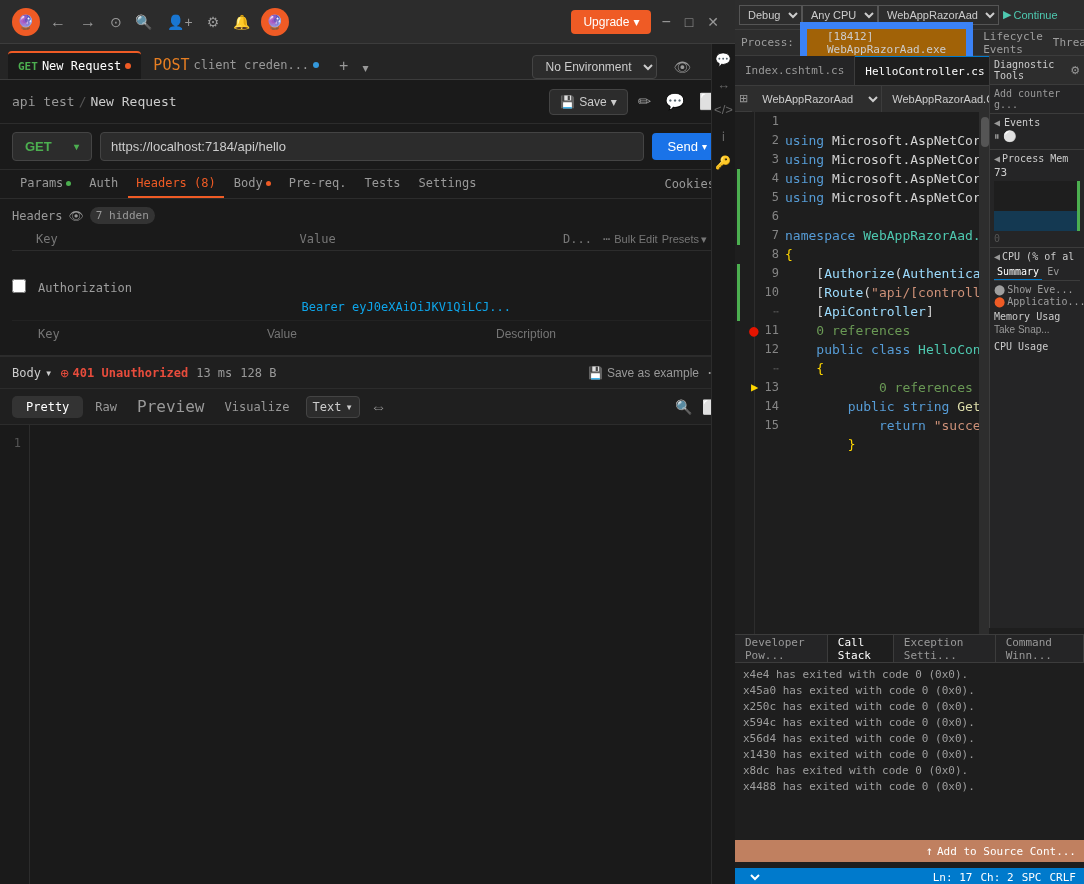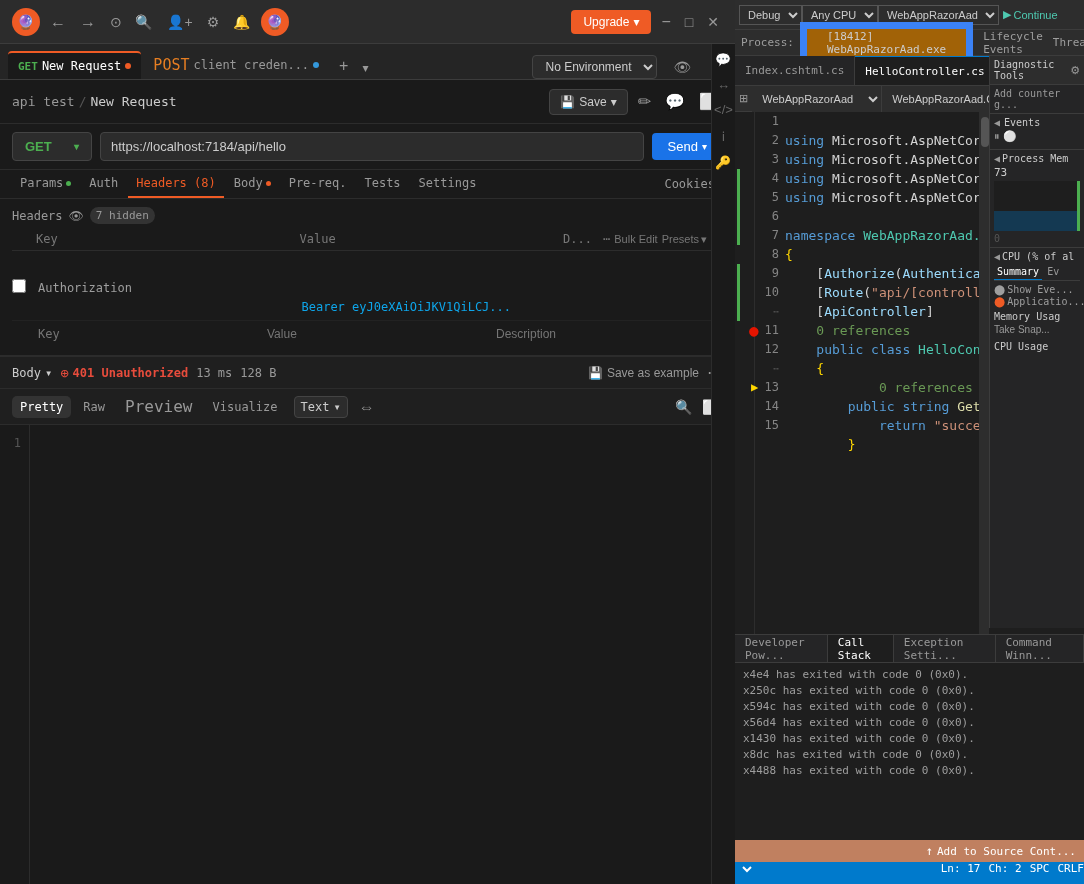--- a/index.html
+++ b/index.html
@@ -179,35 +179,36 @@
 
 <div style="position:absolute;left:735px;right:0;bottom:22px;height:228px;background:#1e1e1e;border-top:1px solid #3c3c3c;z-index:1;display:flex;flex-direction:column;">
   <div style="display:flex;align-items:center;background:#252526;border-bottom:1px solid #3c3c3c;height:28px;overflow:hidden;">
     <div style="padding:0 10px;height:28px;display:flex;align-items:center;font-size:11px;color:#999;cursor:pointer;border-right:1px solid #3c3c3c;">Developer Pow...</div>
     <div style="padding:0 10px;height:28px;display:flex;align-items:center;font-size:11px;color:#999;cursor:pointer;border-right:1px solid #3c3c3c;background:#1e1e1e;color:#fff;">Call Stack</div>
     <div style="padding:0 10px;height:28px;display:flex;align-items:center;font-size:11px;color:#999;cursor:pointer;border-right:1px solid #3c3c3c;">Exception Setti...</div>
     <div style="padding:0 10px;height:28px;display:flex;align-items:center;font-size:11px;color:#999;cursor:pointer;border-right:1px solid #3c3c3c;">Command Winn...</div>
   </div>
   <div style="flex:1;overflow:hidden;padding:4px 8px;font-family:Consolas,monospace;font-size:11px;color:#9e9e9e;">
     <div style="height:16px;line-height:16px;white-space:nowrap;">x4e4 has exited with code 0 (0x0).</div>
+    <div style="height:16px;line-height:16px;white-space:nowrap;">x45a0 has exited with code 0 (0x0).</div>
     <div style="height:16px;line-height:16px;white-space:nowrap;">x250c has exited with code 0 (0x0).</div>
     <div style="height:16px;line-height:16px;white-space:nowrap;">x594c has exited with code 0 (0x0).</div>
     <div style="height:16px;line-height:16px;white-space:nowrap;">x56d4 has exited with code 0 (0x0).</div>
     <div style="height:16px;line-height:16px;white-space:nowrap;">x1430 has exited with code 0 (0x0).</div>
     <div style="height:16px;line-height:16px;white-space:nowrap;">x8dc has exited with code 0 (0x0).</div>
     <div style="height:16px;line-height:16px;white-space:nowrap;">x4488 has exited with code 0 (0x0).</div>
   </div>
 
   <div style="background:#c08060;height:22px;display:flex;align-items:center;justify-content:flex-end;padding:0 8px;cursor:pointer;">
     <span style="color:#fff;font-size:12px;margin-right:4px;">↑</span>
     <span style="color:#fff;font-size:11px;">Add to Source Cont...</span>
   </div>
 </div>
 
-<div style="position:absolute;left:735px;right:0;bottom:0;height:22px;background:#007acc;display:flex;align-items:flex-start;padding:0 0;gap:8px;font-size:11px;color:#fff;z-index:1;">
+<div style="position:absolute;left:735px;right:0;bottom:0;height:16px;background:#007acc;display:flex;align-items:flex-end;padding:0 8px;gap:8px;font-size:11px;color:#fff;z-index:1;">
   <select style="background:transparent;border:none;color:#fff;font-size:11px;cursor:pointer;">Debug</select>
   <div style="flex:1;display:flex;justify-content:flex-end;align-items:center;gap:8px;">
     <span>Ln: 17</span>
     <span>Ch: 2</span>
     <span>SPC</span>
     <span>CRLF</span>
   </div>
 </div>
 
 <div style="position:absolute;left:0;top:0;width:735px;height:884px;background:#1a1a1a;z-index:10;display:flex;flex-direction:column;">
@@ -354,21 +355,21 @@
     <span style="color:#999;">13 ms</span>
     <span style="color:#999;">128 B</span>
     <button style="background:none;border:none;color:#999;cursor:pointer;font-size:12px;display:flex;align-items:center;gap:4px;margin-left:auto;">
       <span>💾</span>
       <span>Save as example</span>
     </button>
     <button style="background:none;border:none;color:#999;cursor:pointer;font-size:16px;">⋯</button>
   </div>
 
   <div style="display:flex;align-items:center;padding:4px 12px;gap:4px;border-bottom:1px solid #2c2c2c;background:#1f1f1f;flex-shrink:0;">
-    <div style="padding:4px 8px;font-size:12px;color:#fff;cursor:pointer;border-radius:5px;background:#333;">Pretty</div>
+    <div style="padding:4px 14px;font-size:12px;color:#fff;cursor:pointer;border-radius:5px;background:#333;">Pretty</div>
     <div style="padding:4px 8px;font-size:12px;color:#999;cursor:pointer;border-radius:3px;">Raw</div>
     <div style="padding:4px 8px;font-size:16px;color:#999;cursor:pointer;border-radius:3px;">Preview</div>
     <div style="padding:4px 8px;font-size:12px;color:#999;cursor:pointer;border-radius:3px;">Visualize</div>
     <div style="background:#2c2c2c;border:1px solid #444;color:#ccc;font-size:12px;padding:3px 6px;border-radius:4px;display:flex;align-items:center;gap:4px;cursor:pointer;margin-left:4px;">
       <span>Text</span>
       <span>▾</span>
     </div>
     <button style="background:none;border:none;color:#999;cursor:pointer;font-size:16px;padding:3px;margin-left:4px;">⇔</button>
     <button style="background:none;border:none;color:#999;cursor:pointer;font-size:14px;padding:3px;margin-left:auto;">🔍</button>
     <button style="background:none;border:none;color:#999;cursor:pointer;font-size:14px;padding:3px;">⬜</button>

